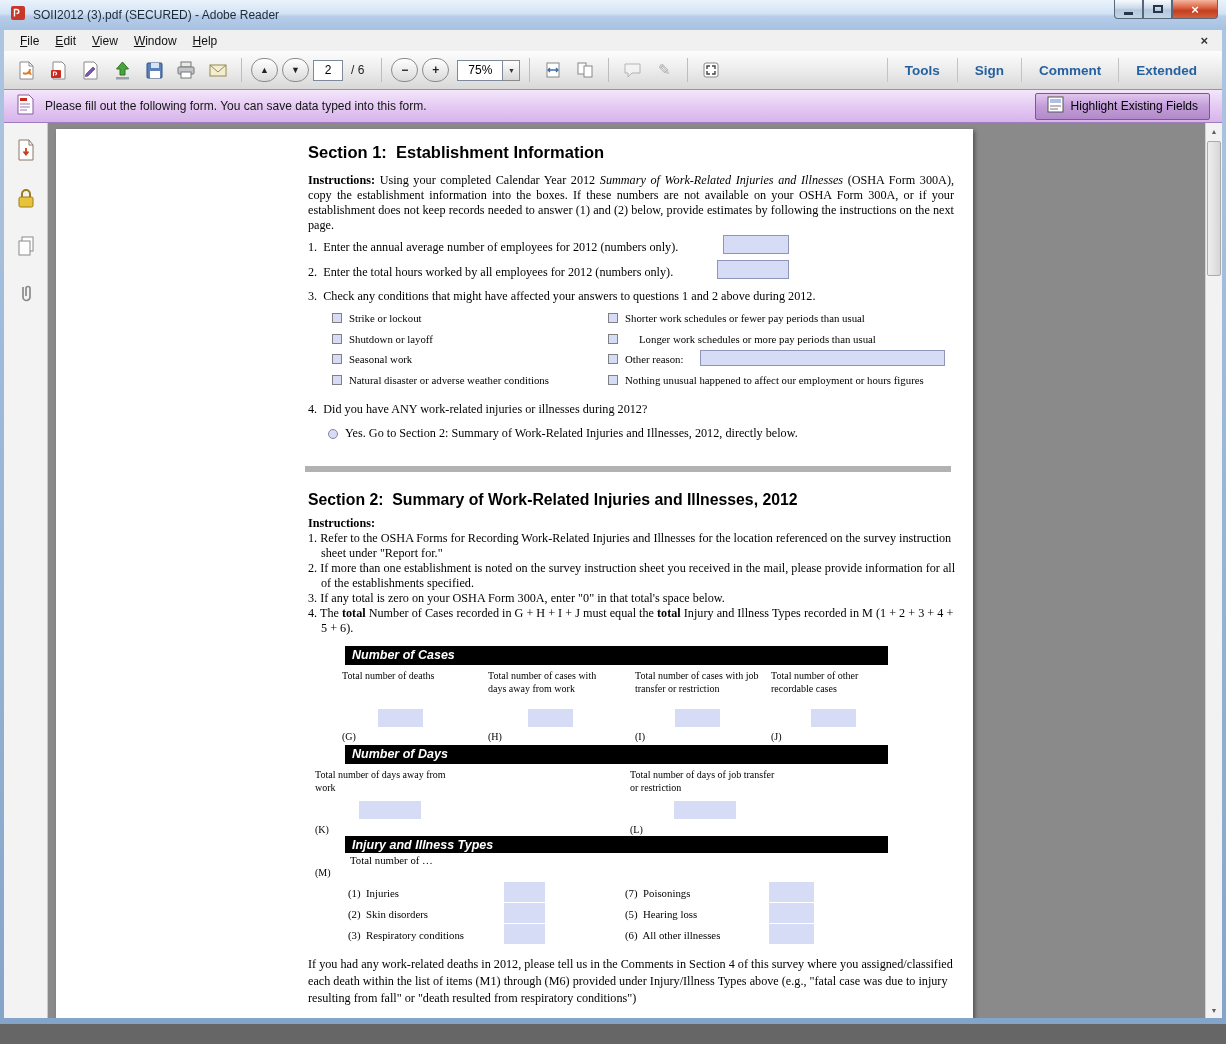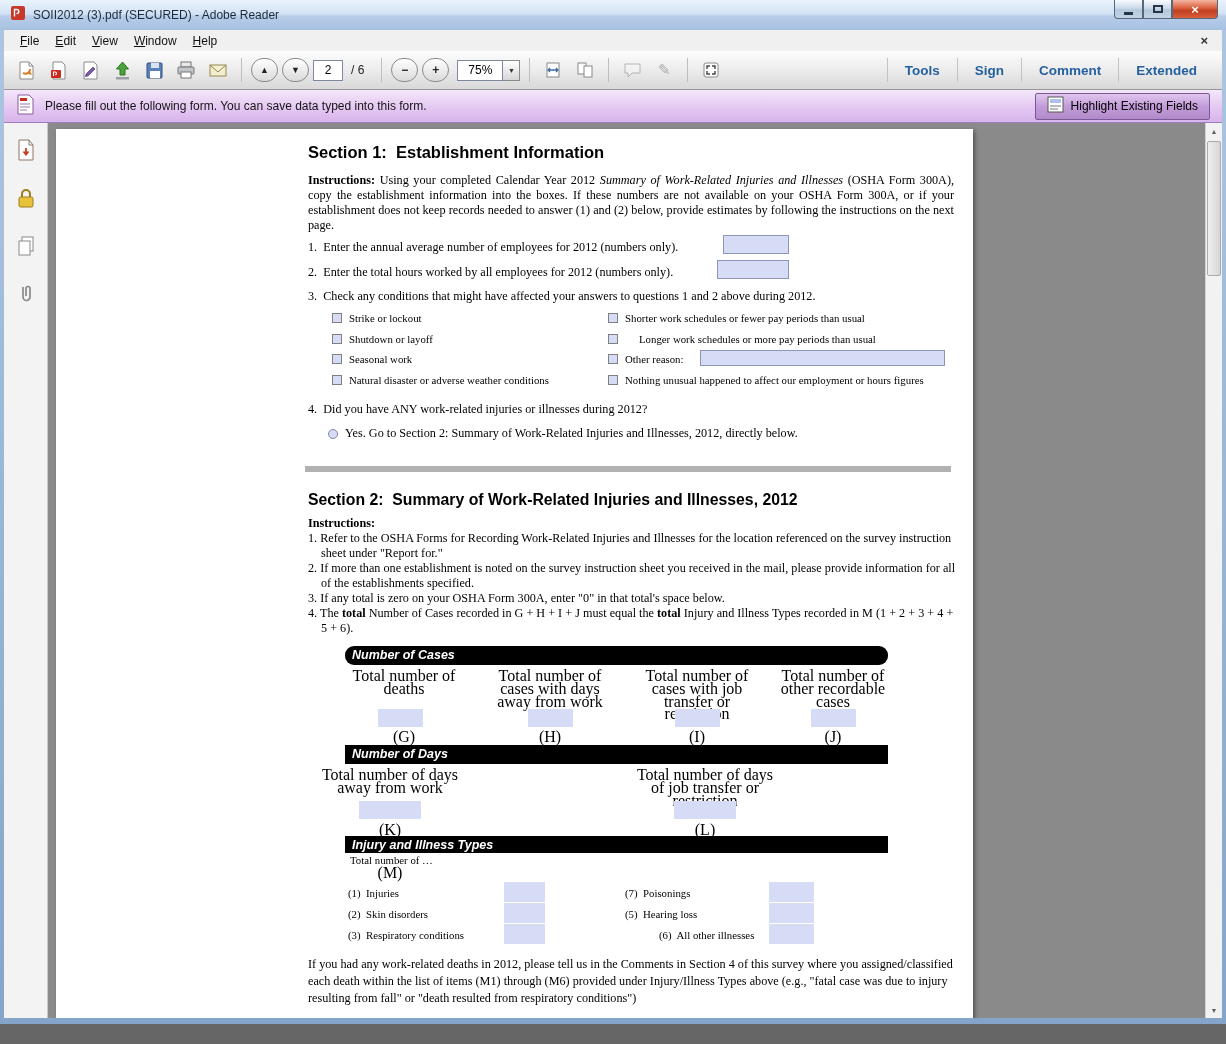--- a/index.html
+++ b/index.html
@@ -93,22 +93,22 @@
     text-align: justify; color:#000; }
   .inst { font-family:"Liberation Serif",serif; font-size:12.2px; line-height:15px;
     padding-left:13px; text-indent:-13px; color:#000; }
   .bfield { background:#d6dcf6; border:1px solid #8d95b8; font:12px "Liberation Sans",sans-serif; }
   .field  { background:#d6dcf6; border:none; font:12px "Liberation Sans",sans-serif; }
   .cb { width:10px; height:10px; border:1px solid #808080; background:#d6dcf6; display:inline-block; flex:none; }
   .radio { width:10px; height:10px; border:1px solid #8484a2; background:#d6dcf6; border-radius:50%; display:inline-block; flex:none; }
   .frow { position:absolute; display:flex; align-items:center; gap:7px; }
   .bar { position:absolute; background:#000; color:#fff; height:19px;
     font: italic bold 12.5px "Liberation Sans", sans-serif; padding:2px 0 0 7px; }
-  .clabel { position:absolute; text-align:center; font-family:"Liberation Serif",serif;
-    font-size:16px; line-height:12.8px; color:#000; }
+  .clabel { position:absolute; font-family:"Liberation Serif",serif;
+    font-size:10px; line-height:12.8px; color:#000; }
   .divider { position:absolute; background:#b2b2b2; }
 </style>
 </head>
 <body>
 
 <div class="window">
 
   <div class="titlebar">
     <span>
       <svg width="16" height="16">
@@ -364,21 +364,21 @@
         <div class="abs h2 pre" style="left:252px; top:362px;">Section 2:  Summary of Work-Related Injuries and Illnesses, 2012</div>
         <div class="abs serif t12" style="left:252px; top:387px; font-weight:bold;">Instructions:</div>
 
         <div class="abs inst" style="left:252px; top:402px; width:648px;">1. Refer to the OSHA Forms for Recording Work-Related Injuries and Illnesses for the location referenced on the survey instruction sheet under "Report for."</div>
         <div class="abs inst" style="left:252px; top:432px; width:648px;">2. If more than one establishment is noted on the survey instruction sheet you received in the mail, please provide information for all of the establishments specified.</div>
         <div class="abs inst" style="left:252px; top:462px; width:648px;">3. If any total is zero on your OSHA Form 300A, enter "0" in that total's space below.</div>
         <div class="abs inst" style="left:252px; top:477px; width:648px;">
           <span>4. The </span><b>total</b><span> Number of Cases recorded in G + H + I + J must equal the </span><b>total</b><span> Injury and Illness Types recorded in M (1 + 2 + 3 + 4 + 5 + 6).</span>
         </div>
 
-        <div class="bar" style="left:289px; top:517px; width:543px;border-radius:9px;">Number of Cases</div>
+        <div class="bar" style="left:289px; top:517px; width:543px;">Number of Cases</div>
 
         <div class="clabel" style="left:286px; top:541px; width:124px;">Total number of deaths</div>
         <div class="clabel" style="left:432px; top:541px; width:124px;">Total number of cases with days away from work</div>
         <div class="clabel" style="left:579px; top:541px; width:124px;">Total number of cases with job transfer or restriction</div>
         <div class="clabel" style="left:715px; top:541px; width:124px;">Total number of other recordable cases</div>
 
         <input class="abs field" style="left: 322px; top: 580px; width: 45px; height: 18px;">
         <input class="abs field" style="left: 472px; top: 580px; width: 45px; height: 18px;">
         <input class="abs field" style="left: 619px; top: 580px; width: 45px; height: 18px;">
         <input class="abs field" style="left: 755px; top: 580px; width: 45px; height: 18px;">
@@ -406,21 +406,21 @@
 
         <div class="abs serif t11 pre" style="left:292px; top:758px;">(1)  Injuries</div>
         <div class="abs serif t11 pre" style="left:292px; top:779px;">(2)  Skin disorders</div>
         <div class="abs serif t11 pre" style="left:292px; top:800px;">(3)  Respiratory conditions</div>
         <input class="abs field" style="left: 448px; top: 753px; width: 41px; height: 20px;">
         <input class="abs field" style="left: 448px; top: 774px; width: 41px; height: 20px;">
         <input class="abs field" style="left: 448px; top: 795px; width: 41px; height: 20px;">
 
         <div class="abs serif t11 pre" style="left:569px; top:758px;">(7)  Poisonings</div>
         <div class="abs serif t11 pre" style="left:569px; top:779px;">(5)  Hearing loss</div>
-        <div class="abs serif t11 pre" style="left:569px; top:800px;margin-left:34px;">(6)  All other illnesses</div>
+        <div class="abs serif t11 pre" style="left:569px; top:800px;">(6)  All other illnesses</div>
         <input class="abs field" style="left: 713px; top: 753px; width: 45px; height: 20px;">
         <input class="abs field" style="left: 713px; top: 774px; width: 45px; height: 20px;">
         <input class="abs field" style="left: 713px; top: 795px; width: 45px; height: 20px;">
 
         <div class="abs para" style="left:252px; top:827px; width:646px; line-height:17px; text-align:left;">If you had any work-related deaths in 2012, please tell us in the Comments in Section 4 of this survey where you assigned/classified each death within the list of items (M1) through (M6) provided under Injury/Illness Types above (e.g., "fatal case was due to injury resulting from fall" or "death resulted from respiratory conditions")</div>
 
         <div class="abs serif t11" style="left:252px; top:891px; width:646px; text-align:center;">Page 2 of 6</div>
 
       </div>
     </div>

